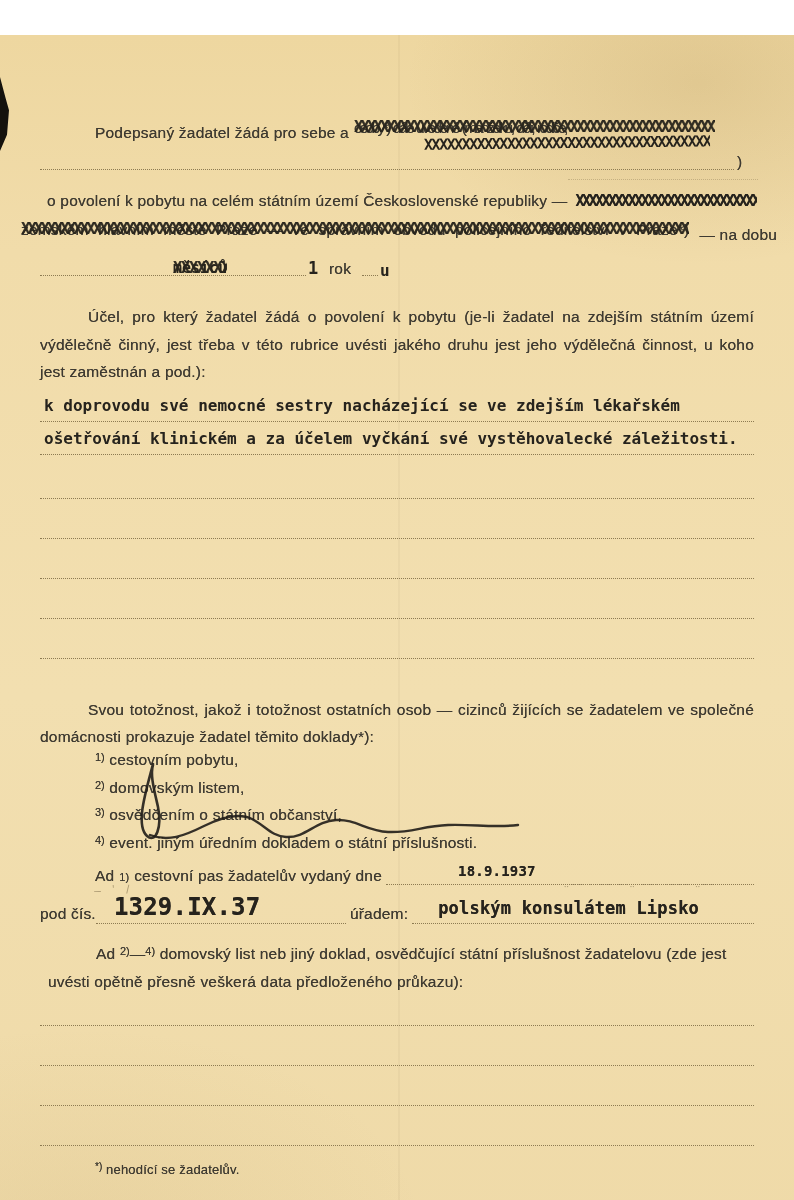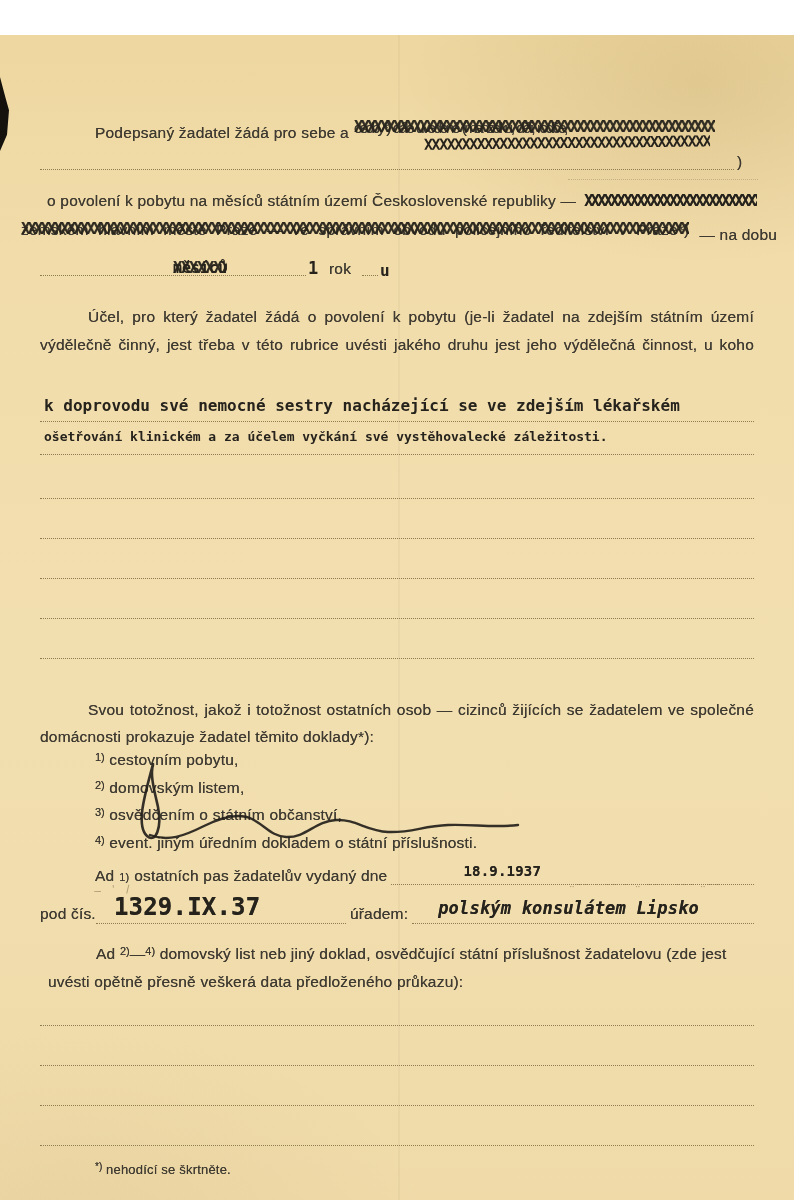--- a/index.html
+++ b/index.html
@@ -78,21 +78,21 @@
   </div>
 
   <div class="abs xmask" style="top:99px;left:424px;width:286px;overflow:hidden;white-space:nowrap;letter-spacing:-1.5px;font-size:15px;transform:rotate(-0.7deg);">XXXXXXXXXXXXXXXXXXXXXXXXXXXXXXXXXXXXXX</div>
 
   <div class="abs rule" style="top:120px;left:40px;width:694px;"></div>
   <span class="abs print" style="top:118px;left:737px;">)</span>
   <div class="abs rule" style="top:130px;left:568px;width:190px;opacity:.4;"></div>
 
   <div class="abs print" style="top:155px;left:41px;width:716px;">
     <div class="flexline" style="height:29px;line-height:21px;">
-      <span style="padding-left:6px;white-space:nowrap;">o povolení k pobytu na měsíců státním území Československé republiky —</span>
+      <span style="padding-left:6px;white-space:nowrap;">o povolení k pobytu na celém státním území Československé republiky —</span>
       <span class="fillx xmask" style="margin-left:8px;font-size:15px;">XXXXXXXXXXXXXXXXXXXXXXXXXXXXXXXXXXXXXXXXXXXXXXXXXXXXXXXXXXXXXXXXXXXXXXXXXXXXXXXXXXXXXXXXXXXXXXXXXXXXXXXXXXXXXXXXXXXXXX</span>
     </div>
     <div class="flexline" style="height:29px;line-height:21px;justify-content:center;">
       <span class="struck" style="flex:1;">
         <span class="under" style="width:100%;word-spacing:5px;">zemském hlavním městě Praze — ve správním obvodu policejního ředitelství v Praze*)</span>
         <span class="xmask">XXXXXXXXXXXXXXXXXXXXXXXXXXXXXXXXXXXXXXXXXXXXXXXXXXXXXXXXXXXXXXXXXXXXXXXXXXXXXXXXXXXXXXXXXXXXXXXXXXXXXXXXXXXXXXXXXXXXXX</span>
       </span>
       <span style="margin-left:10px;white-space:nowrap;">— na dobu</span>
     </div>
   </div>
@@ -105,25 +105,26 @@
     </span>
     <span class="typed abs" style="left:268px;top:-1px;font-size:17px;">1</span>
     <span class="print abs" style="left:289px;top:1px;">rok</span>
     <div class="abs rule" style="top:2px;left:322px;width:16px;"></div>
     <span class="typed abs" style="left:340px;top:2px;font-size:16px;">u</span>
   </div>
 
   <div class="abs print" style="top:268px;left:40px;width:714px;line-height:27.5px;">
     <div class="jl" style="padding-left:48px;">Účel, pro který žadatel žádá o povolení k pobytu (je-li žadatel na zdejším státním území</div>
     <div class="jl">výdělečně činný, jest třeba v této rubrice uvésti jakého druhu jest jeho výdělečná činnost, u koho</div>
+    <div>jest zaměstnán a pod.):</div>
   </div>
 
   <div class="abs typed" style="top:361px;left:44px;font-size:16px;white-space:nowrap;">k doprovodu své nemocné sestry nacházející se ve zdejším lékařském</div>
   <div class="abs rule" style="top:372px;left:40px;width:714px;"></div>
-  <div class="abs typed" style="top:394px;left:44px;font-size:13px;white-space:nowrap;">ošetřování klinickém a za účelem vyčkání své vystěhovalecké záležitosti.</div>
+  <div class="abs typed" style="top:394px;left:44px;font-size:16px;white-space:nowrap;">ošetřování klinickém a za účelem vyčkání své vystěhovalecké záležitosti.</div>
   <div class="abs rule" style="top:405px;left:40px;width:714px;"></div>
 
   <div class="abs rule" style="top:449px;left:40px;width:714px;"></div>
   <div class="abs rule" style="top:489px;left:40px;width:714px;"></div>
   <div class="abs rule" style="top:529px;left:40px;width:714px;"></div>
   <div class="abs rule" style="top:569px;left:40px;width:714px;"></div>
   <div class="abs rule" style="top:609px;left:40px;width:714px;"></div>
 
   <div class="abs print" style="top:661px;left:40px;width:714px;line-height:27px;">
     <div class="jl" style="padding-left:48px;">Svou totožnost, jakož i totožnost ostatních osob — cizinců žijících se žadatelem ve společné</div>
@@ -151,51 +152,51 @@
 
   <svg class="scribble" width="794" height="1200" viewBox="0 0 794 1200">
     <path d="M153 729 C146 756 135 790 147 801 C156 809 162 792 158 772 C154 754 150 740 153 730" fill="none" stroke="#201d18" stroke-width="2.6" stroke-linecap="round" opacity="0.9"></path>
     <path d="M150 800 C168 807 184 801 204 791 C224 781 240 778 252 784 C266 791 271 801 286 802
              C306 803 315 786 336 785 C356 784 366 796 388 797 C412 798 422 791 448 790 C472 789 495 793 518 790" fill="none" stroke="#201d18" stroke-width="2.4" stroke-linecap="round" opacity="0.9"></path>
   </svg>
 
   <div class="abs print flexline" style="top:830px;left:40px;width:714px;height:24px;line-height:21px;">
     <span style="padding-left:55px;white-space:nowrap;">Ad</span>
     <span class="supn" style="margin-left:5px;">1)</span>
-    <span style="margin-left:5px;white-space:nowrap;">ostatních pas žadatelův vydaný dne</span>
+    <span style="margin-left:5px;white-space:nowrap;">cestovní pas žadatelův vydaný dne</span>
     <span class="leader" style="flex:1;margin-left:4px;height:19px;">
       <span class="typed abs" style="left:72px;top:-4px;font-size:14px;white-space:nowrap;">18.9.1937</span>
       <span class="abs faint" style="left:178px;top:9px;font-size:9px;letter-spacing:2px;white-space:nowrap;">‥–– ··–– –·‥ ––· ·–––  ‥––</span>
     </span>
   </div>
   <div class="abs faint print" style="top:848px;left:94px;font-size:12px;letter-spacing:4px;transform:rotate(-2deg);">–  ʼ  /</div>
 
   <div class="abs print flexline" style="top:869px;left:40px;width:714px;height:22px;line-height:20px;">
     <span style="white-space:nowrap;">pod čís.</span>
     <span class="leader" style="width:250px;height:19px;">
       <span class="typed abs" style="left:18px;top:-7px;font-size:24px;white-space:nowrap;">1329.IX.37</span>
     </span>
     <span style="white-space:nowrap;margin:0 4px;">úřadem:</span>
     <span class="leader" style="flex:1;height:19px;">
-      <span class="typed abs" style="left:26px;top:-6px;font-size:17px;white-space:nowrap;font-style:italic;">polským konsulátem Lipsko</span>
+      <span class="typed abs" style="left:26px;top:-6px;font-size:17px;white-space:nowrap;">polským konsulátem Lipsko</span>
     </span>
   </div>
 
   <div class="abs print" style="top:903px;left:48px;width:714px;line-height:27.5px;">
     <div>
       <span style="padding-left:48px;">Ad</span>
       <span class="supn">2)</span><span>—</span><span class="supn">4)</span>
       <span>domovský list neb jiný doklad, osvědčující státní příslušnost žadatelovu (zde jest</span>
     </div>
     <div>uvésti opětně přesně veškerá data předloženého průkazu):</div>
   </div>
 
   <div class="abs rule" style="top:976px;left:40px;width:714px;"></div>
   <div class="abs rule" style="top:1016px;left:40px;width:714px;"></div>
   <div class="abs rule" style="top:1056px;left:40px;width:714px;"></div>
   <div class="abs rule" style="top:1096px;left:40px;width:714px;"></div>
 
   <div class="abs print" style="top:1126px;left:95px;font-size:13px;">
     <span class="supn" style="font-size:10px;">*)</span>
-    <span>nehodící se škrtněte.</span>
+    <span>nehodící se žadatelův.</span>
   </div>
 
 </div>
 
 </body></html>

